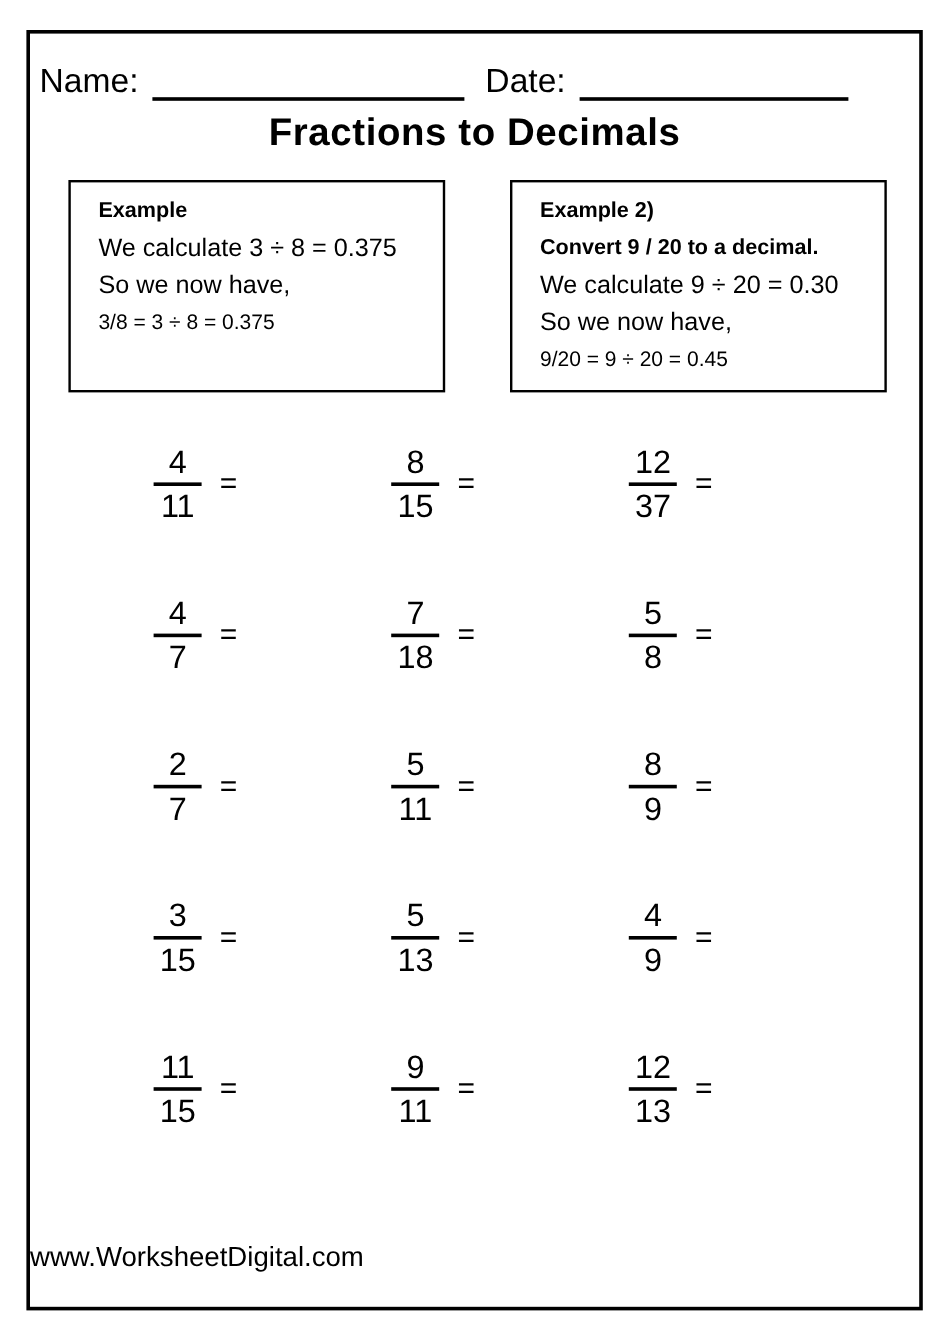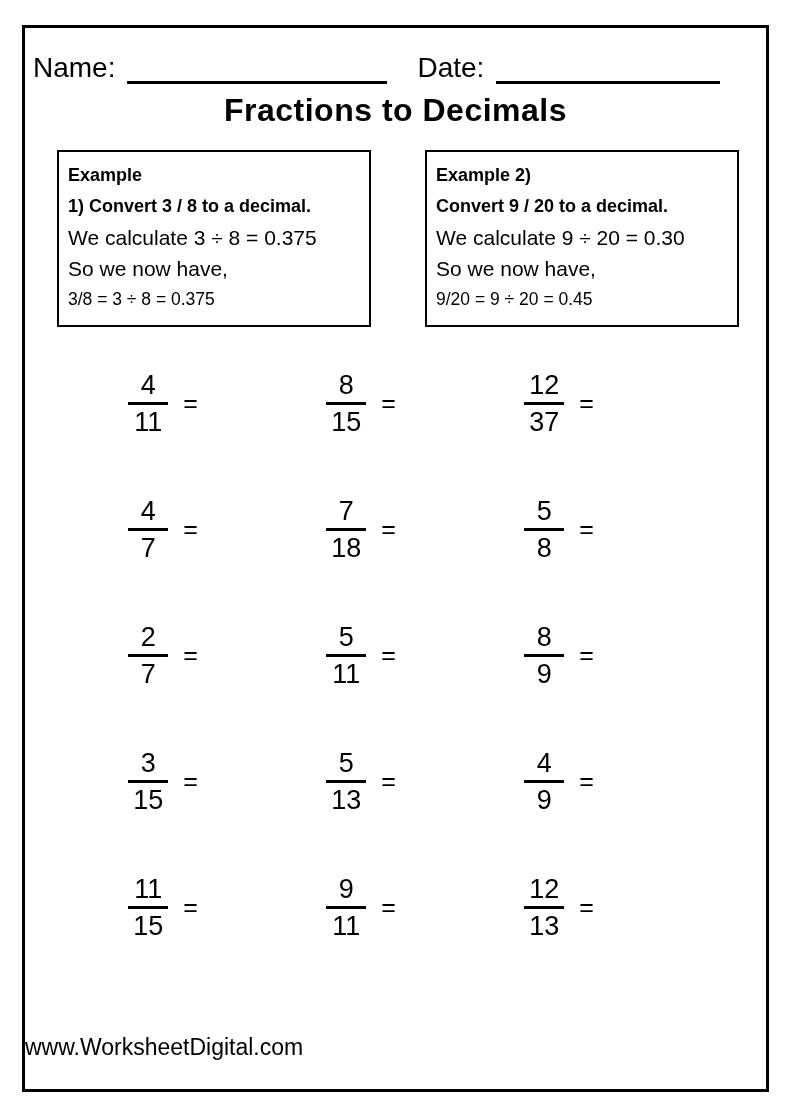--- a/index.html
+++ b/index.html
@@ -37,21 +37,21 @@
     line-height: 32px;
     white-space: nowrap;
   }
   .blank-line {
     display: inline-block;
     border-bottom: 3px solid #000;
     height: 26px;
     box-sizing: border-box;
   }
   .name-line { width: 260px; margin-left: 12px; }
-  .date-label { margin-left: 30px; }
+  .date-label { margin-left: 17px; }
   .date-line { width: 224px; margin-left: 12px; }
   
   .title {
     position: absolute;
     top: 64px;
     left: 0;
     width: 100%;
     text-align: center;
     font-size: 32px;
     font-weight: 600;
@@ -62,21 +62,21 @@
     position: absolute;
     top: 122px;
     left: 32px;
     display: flex;
     gap: 54px;
   }
   .example-box {
     width: 314px;
     box-sizing: border-box;
     border: 2px solid #000;
-    padding: 8px 13px 10px 9px;
+    padding: 8px 13px 10px 23px;
     background: #fff;
   }
   .example-box p {
     margin: 0;
     line-height: 31px;
   }
   .ex-heading   { font-size: 18px; font-weight: bold; }
   .ex-problem   { font-size: 18px; font-weight: bold; }
   .ex-body      { font-size: 21px; }
   .ex-result    { font-size: 17.5px; }
@@ -139,21 +139,20 @@
     <span class="blank-line name-line"></span>
     <span class="date-label">Date:</span>
     <span class="blank-line date-line"></span>
   </div>
 
   <div class="title">Fractions to Decimals</div>
 
   <div class="examples">
     <div class="example-box">
       <p class="ex-heading">Example</p>
-      <p class="ex-problem">1) Convert  3 / 8 to a decimal.</p>
       <p class="ex-body">We calculate 3 ÷ 8 = 0.375</p>
       <p class="ex-body">So we now have,</p>
       <p class="ex-result">3/8   =   3 ÷ 8 = 0.375</p>
     </div>
     <div class="example-box">
       <p class="ex-heading">Example 2)</p>
       <p class="ex-problem">Convert  9 / 20 to a decimal.</p>
       <p class="ex-body">We calculate 9 ÷ 20 = 0.30</p>
       <p class="ex-body">So we now have,</p>
       <p class="ex-result">9/20   =   9 ÷ 20 = 0.45</p>

